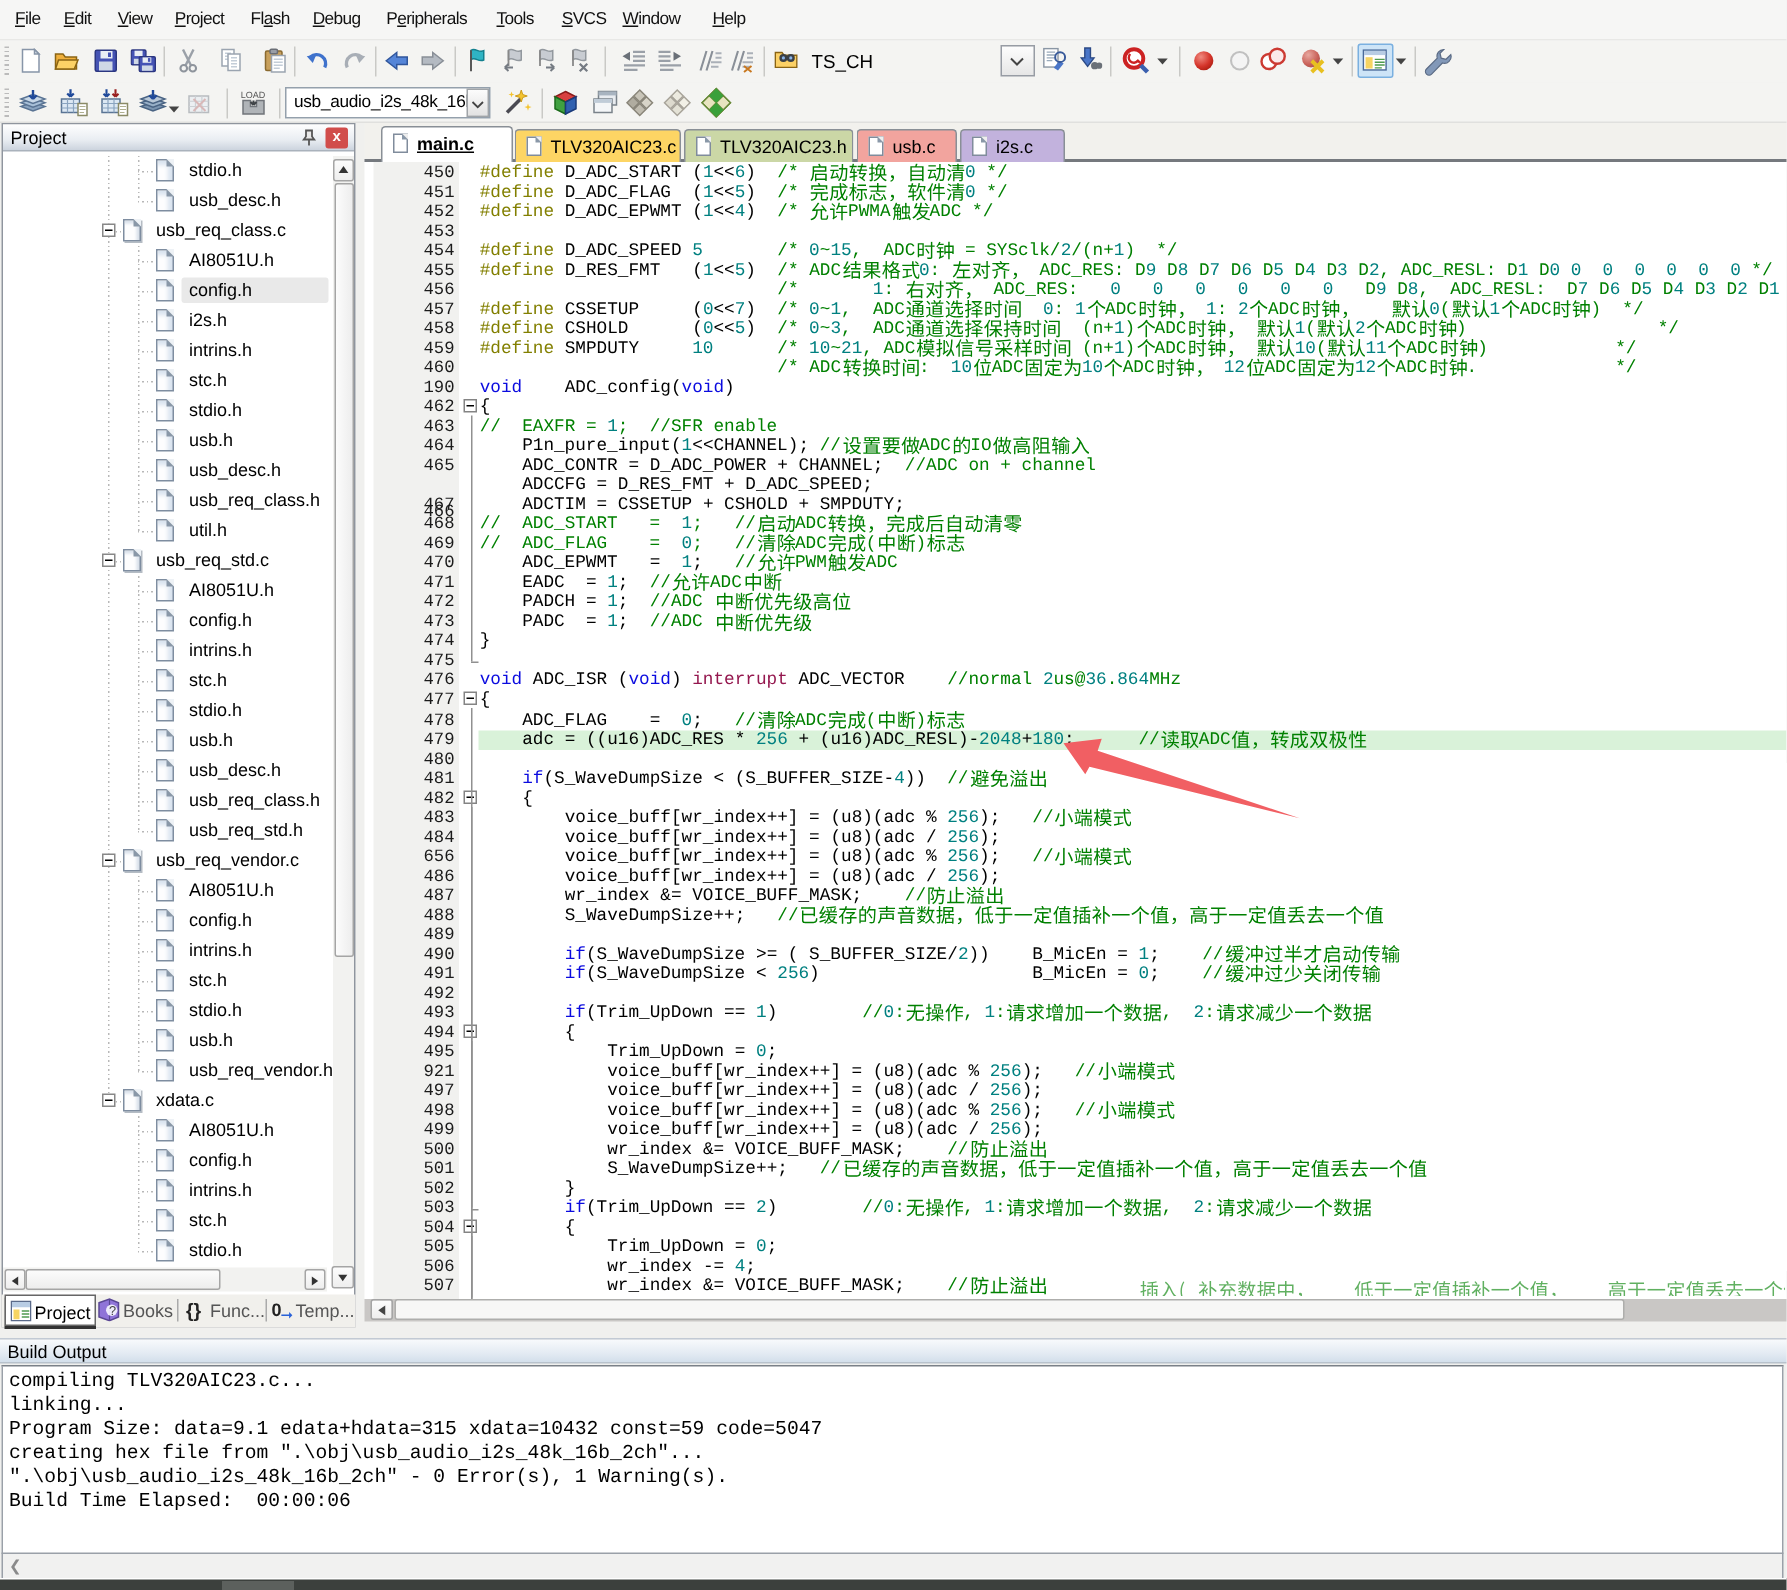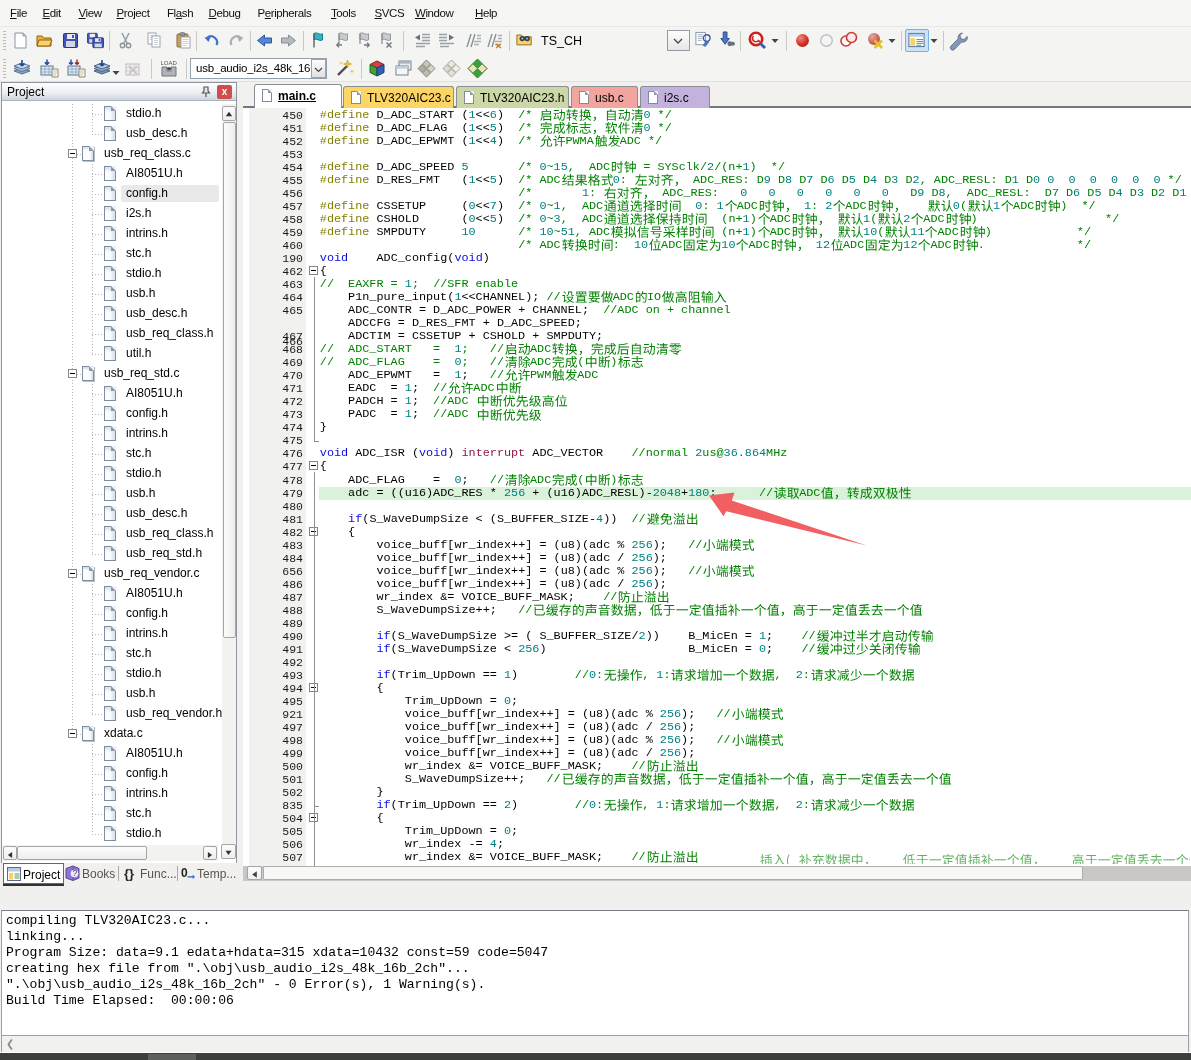--- a/index.html
+++ b/index.html
@@ -1012,21 +1012,21 @@
           <span class="c" style="left:650.8px">)                  */</span>
         </div>
         <div class="ln" style="top:118.1px">459</div>
         <div class="cl" style="top:118.1px">
           <span class="d" style="left:0.0px">#define</span>
           <span class="t" style="left:56.7px">SMPDUTY</span>
           <span class="n" style="left:141.7px">10</span>
           <span class="c" style="left:198.4px">/* </span>
           <span class="n2" style="left:219.6px">10</span>
           <span class="c" style="left:233.8px">~</span>
-          <span class="n2" style="left:240.9px">51</span>
+          <span class="n2" style="left:240.9px">21</span>
           <span class="c" style="left:255.0px">, ADC</span>
           <svg class="cj" style="left:290.4px;width:104.0px" viewBox="0 0 104.0 13">
             <use href="#g37" transform="translate(0.8,10.8) scale(0.0128,-0.0128)"></use>
             <use href="#g38" transform="translate(13.8,10.8) scale(0.0128,-0.0128)"></use>
             <use href="#g39" transform="translate(26.8,10.8) scale(0.0128,-0.0128)"></use>
             <use href="#g40" transform="translate(39.8,10.8) scale(0.0128,-0.0128)"></use>
             <use href="#g41" transform="translate(52.8,10.8) scale(0.0128,-0.0128)"></use>
             <use href="#g42" transform="translate(65.8,10.8) scale(0.0128,-0.0128)"></use>
             <use href="#g17" transform="translate(78.8,10.8) scale(0.0128,-0.0128)"></use>
             <use href="#g31" transform="translate(91.8,10.8) scale(0.0128,-0.0128)"></use>
@@ -1822,21 +1822,21 @@
             <use href="#g91" transform="translate(338.8,10.8) scale(0.0128,-0.0128)"></use>
             <use href="#g87" transform="translate(351.8,10.8) scale(0.0128,-0.0128)"></use>
             <use href="#g32" transform="translate(364.8,10.8) scale(0.0128,-0.0128)"></use>
             <use href="#g66" transform="translate(377.8,10.8) scale(0.0128,-0.0128)"></use>
           </svg>
         </div>
         <div class="ln" style="top:677.9px">502</div>
         <div class="cl" style="top:677.9px">
           <span class="t" style="left:56.7px">}</span>
         </div>
-        <div class="ln" style="top:691.0px">835</div>
+        <div class="ln" style="top:691.0px">503</div>
         <div class="cl" style="top:691.0px">
           <span class="k" style="left:56.7px">if</span>
           <span class="t" style="left:70.8px">(</span>
           <span class="t" style="left:77.9px">Trim_UpDown</span>
           <span class="t" style="left:162.9px">=</span>
           <span class="t" style="left:170.0px">=</span>
           <span class="n" style="left:184.2px">2</span>
           <span class="t" style="left:191.3px">)</span>
           <span class="c" style="left:255.0px">//</span>
           <span class="n2" style="left:269.2px">0</span>
@@ -1946,20 +1946,23 @@
           </svg>
         </div>
   </div>
 </div>
 <div id="esb">
       <div class="sbtn" style="left:4px;top:0.5px;width:15px;height:14px"><svg viewBox="0 0 14 14">
           <path d="M4.5 7 L9.5 3.5 V10.5 Z" fill="#444"></path>
         </svg></div>
       <div class="thumbh" style="left:20px;top:0.5px;width:820px;height:14px;background:#f7f7f6;border-color:#aeaeac"></div>
     </div>
+<div id="botitle">
+      <span>Build Output</span>
+    </div>
 <div id="bo">
       <pre>compiling TLV320AIC23.c...
 linking...
 Program Size: data=9.1 edata+hdata=315 xdata=10432 const=59 code=5047
 creating hex file from ".\obj\usb_audio_i2s_48k_16b_2ch"...
 ".\obj\usb_audio_i2s_48k_16b_2ch" - 0 Error(s), 1 Warning(s).
 Build Time Elapsed:  00:00:06</pre>
     </div>
 <div id="bosb">
       <i>❮</i>

